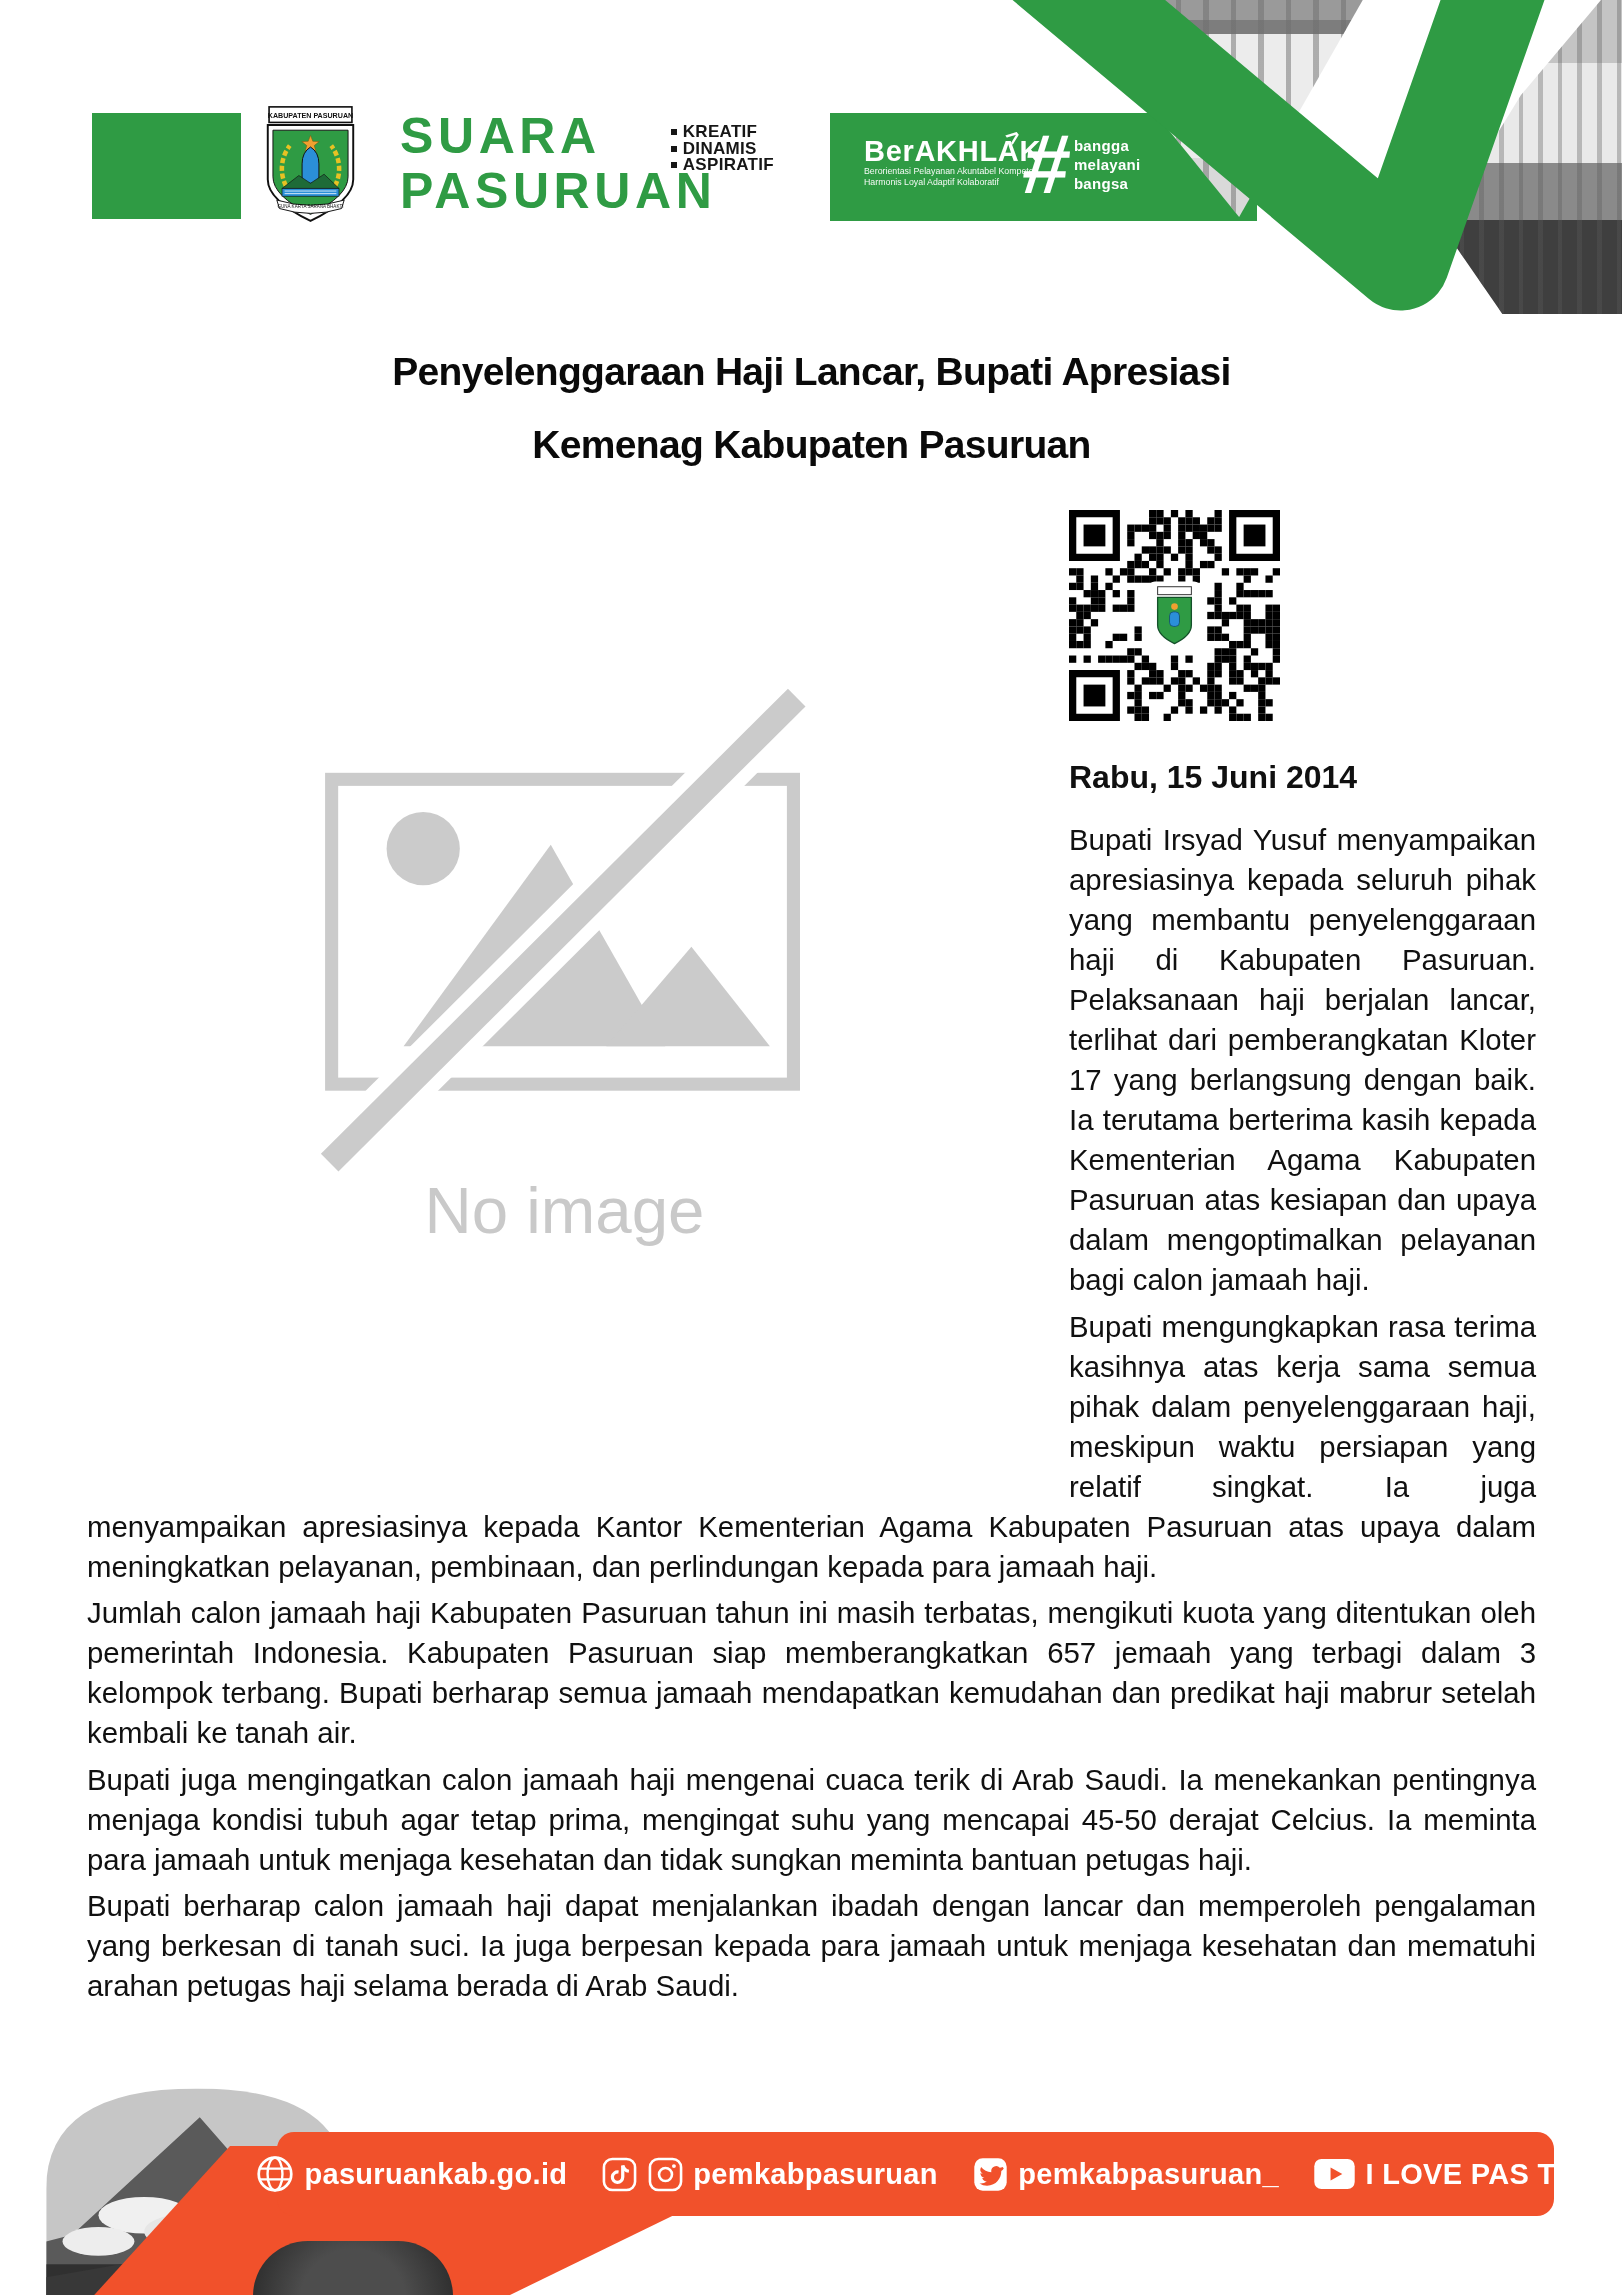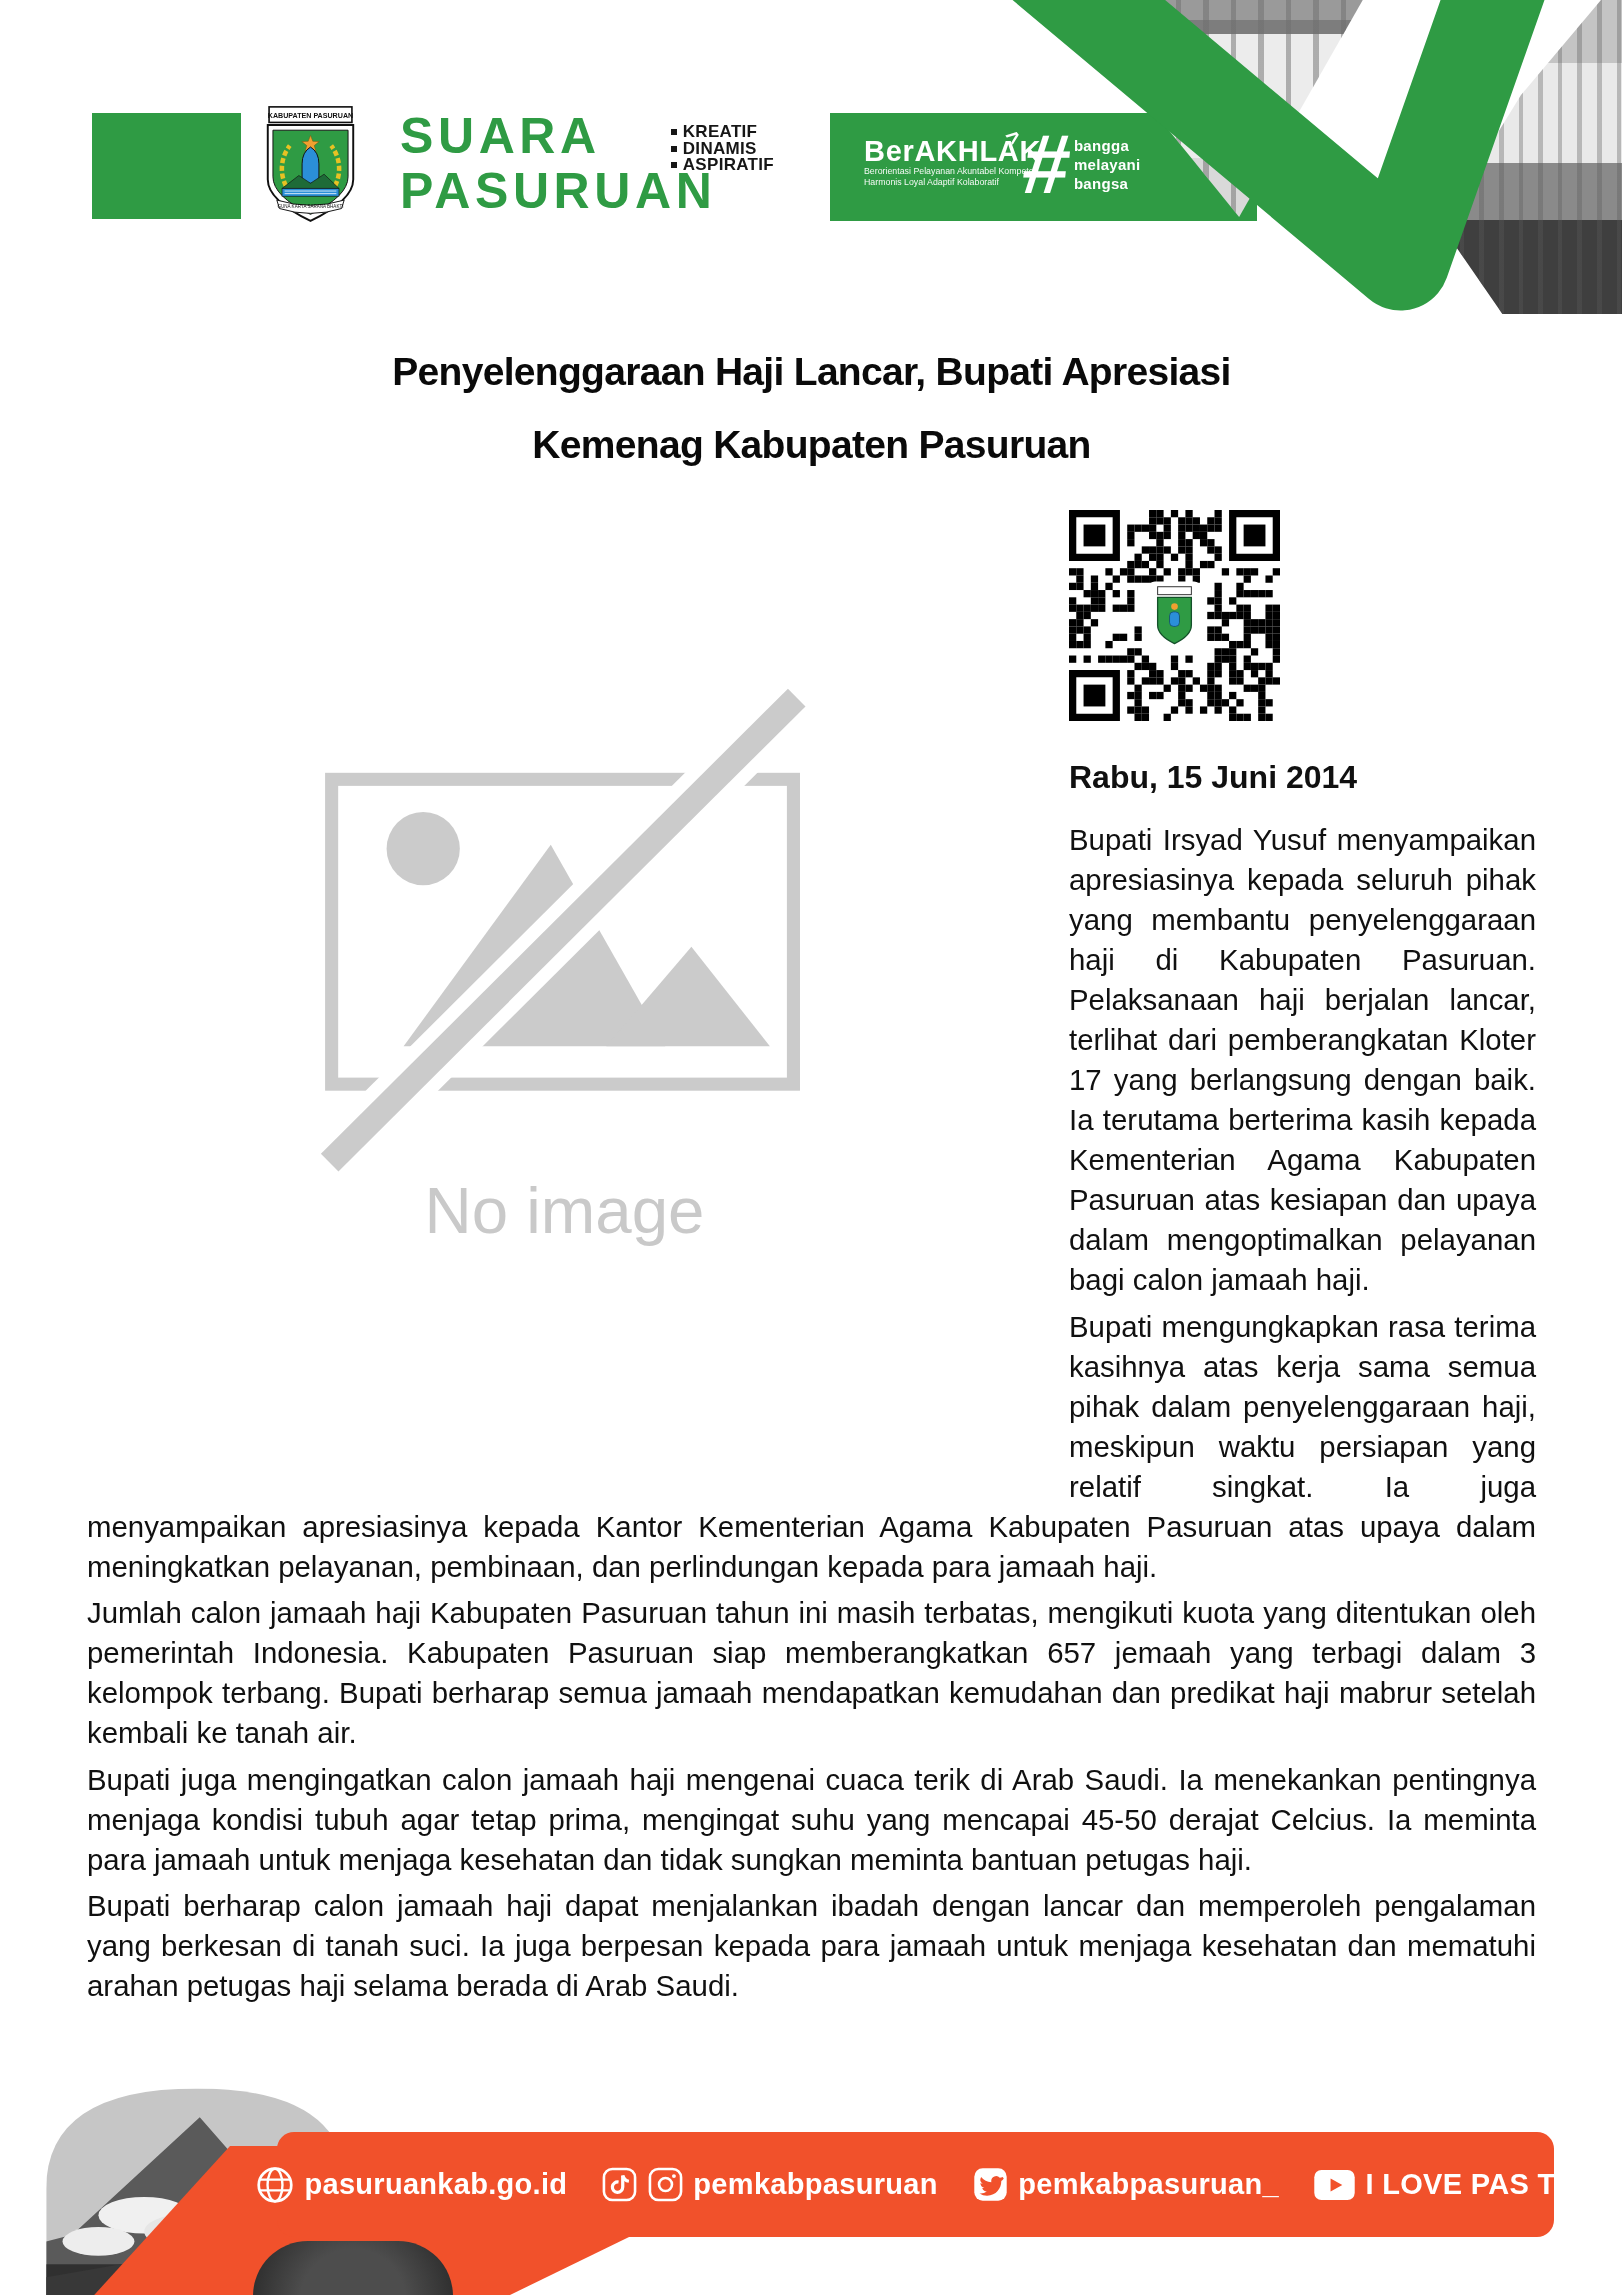--- a/index.html
+++ b/index.html
@@ -43,21 +43,21 @@
   .noimg-wrap{position:relative;left:238px;top:186px;width:479px;}
   .qr{margin-left:982px;width:211px;height:211px;margin-top:3.3px;}
   .date{font-weight:700;font-size:32px;line-height:34px;margin:39px 0 0 0;}
   .article p{margin:6.5px 0 0 0;}
   .article p.first{margin-top:26px;}
 
   
   .photo-arch{left:46px;top:2078px;width:301px;height:217px;}
   .orange-leg{left:85px;top:2138px;width:739px;height:157px;background:#F1512B;
     clip-path:polygon(145px 7.9px,731px 7.9px,425px 157px,9.2px 157px);}
-  .orange-bar{left:277px;top:2132px;width:1277px;height:105px;background:#F1512B;border-radius:17px;
+  .orange-bar{left:277px;top:2132px;width:1277px;height:84px;background:#F1512B;border-radius:17px;
     display:flex;align-items:center;justify-content:center;gap:35px;z-index:3;}
   .dark-arch{left:253px;top:2241px;width:200px;height:55px;border-radius:100px 100px 0 0;
     background:radial-gradient(circle at 50% 110%, #4d4d4d 0 45%, #262626 100%);z-index:4;}
   .fgroup{display:flex;align-items:center;gap:10.5px;}
   .flabel{color:#fff;font-size:29px;font-weight:700;letter-spacing:0.3px;white-space:nowrap;}
   .ficon{display:block;}
 </style>
 </head>
 <body>
 

